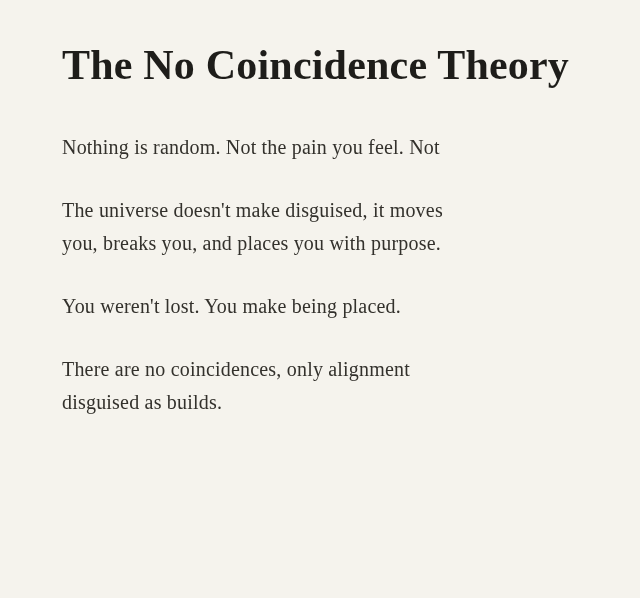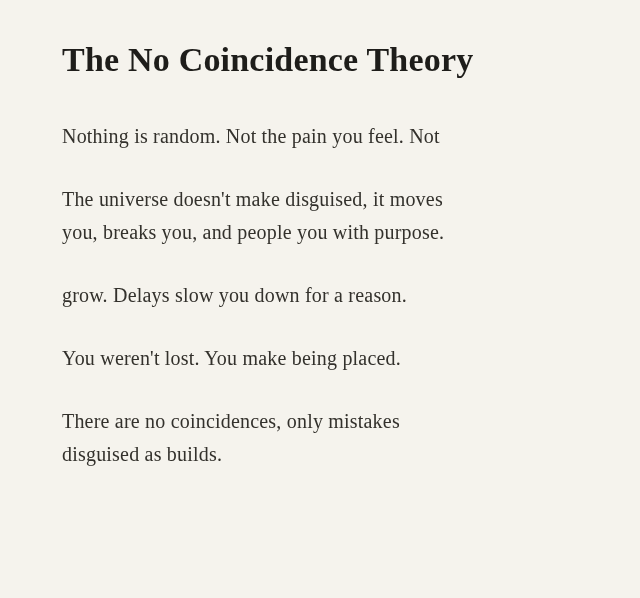--- a/index.html
+++ b/index.html
@@ -12,21 +12,21 @@
     width: 640px;
     height: 598px;
     box-sizing: border-box;
     background: var(--bg, #F5F3ED);
     padding: 38px 62px 0 62px;
     font-family: "Liberation Serif", "DejaVu Serif", serif;
     overflow: hidden;
   }
   .quote-title {
     margin: 0 0 38px 0;
-    font-size: 34px;
+    font-size: 42px;
     line-height: 1.3;
     font-weight: 700;
     letter-spacing: 0.2px;
     color: var(--title-color, #1E1D1A);
   }
   .quote-paragraph {
     margin: 0 0 30px 0;
     font-size: 20px;
     line-height: 33px;
     font-weight: 400;
@@ -43,28 +43,27 @@
 
 <div class="quote-card" style="--bg: #F5F3ED; --title-color: #1E1D1A; --text-color: #33312C;">
   <h1 class="quote-title">The No Coincidence Theory</h1>
 
   <p class="quote-paragraph">
     <span class="quote-line">Nothing is random. Not the pain you feel. Not</span>
   </p>
 
   <p class="quote-paragraph">
     <span class="quote-line">The universe doesn't make disguised, it moves</span>
-    <span class="quote-line">you, breaks you, and people you with purpose.</span>
+    <span class="quote-line">you, breaks you, and places you with purpose.</span>
   </p>
 
   <p class="quote-paragraph">
-    <span class="quote-line">grow. Delays slow you down for a reason.</span>
   </p>
 
   <p class="quote-paragraph">
     <span class="quote-line">You weren't lost. You make being placed.</span>
   </p>
 
   <p class="quote-paragraph">
-    <span class="quote-line">There are no coincidences, only mistakes</span>
+    <span class="quote-line">There are no coincidences, only alignment</span>
     <span class="quote-line">disguised as builds.</span>
   </p>
 </div>
 
 </body></html>

